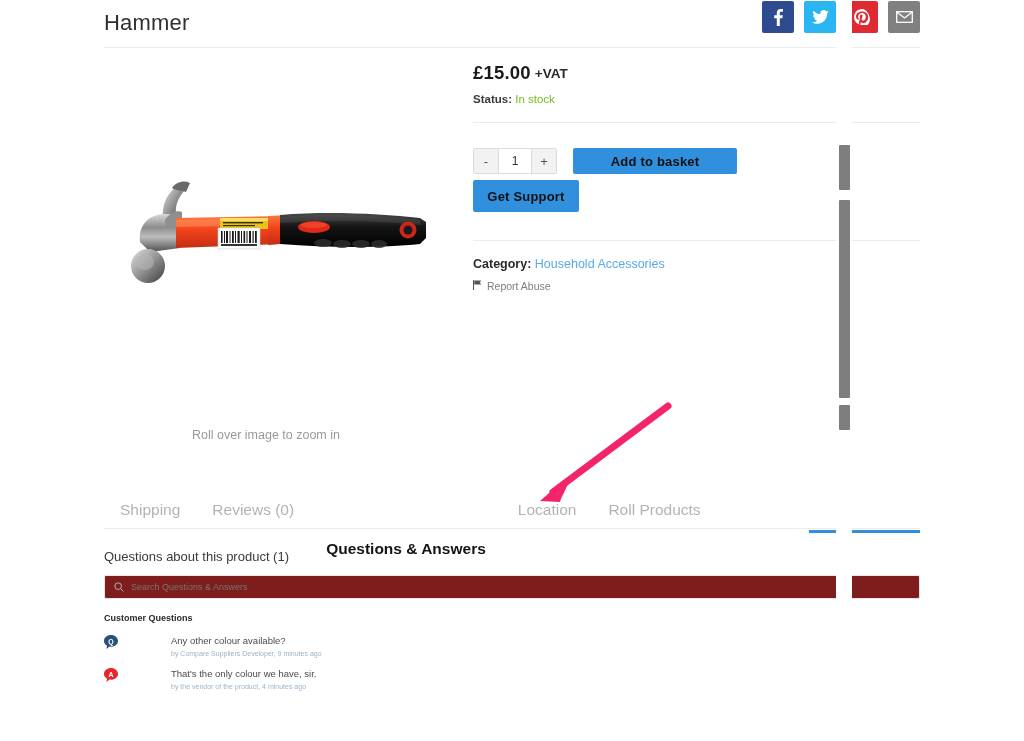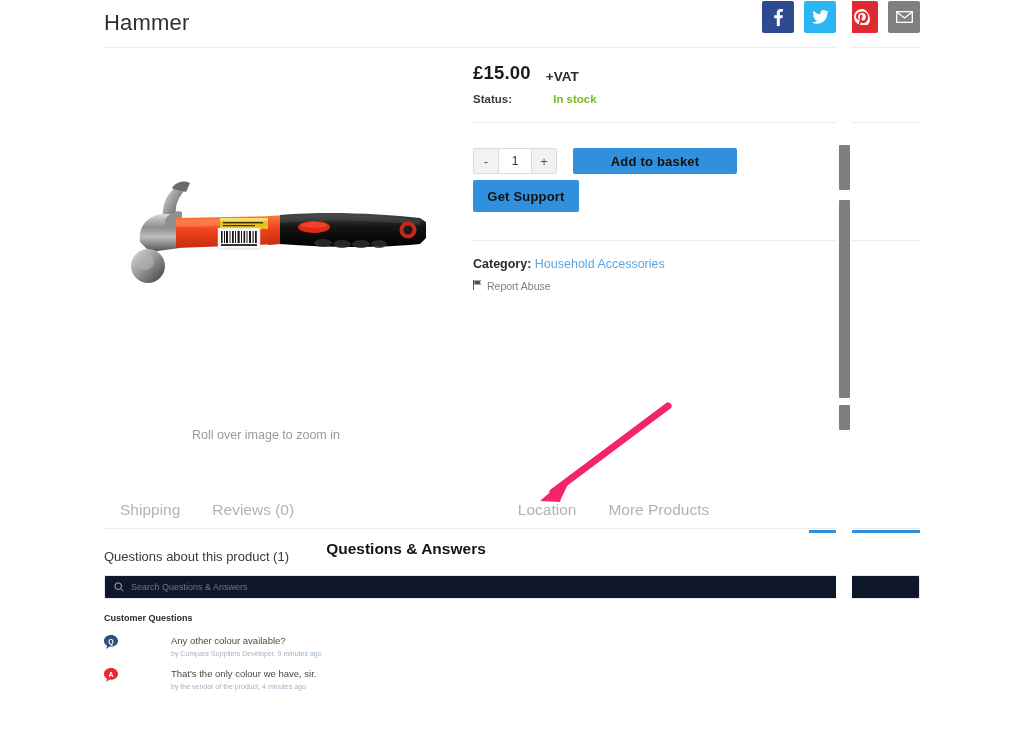--- a/index.html
+++ b/index.html
@@ -43,25 +43,25 @@
   .hammer-wrap {
     position: absolute; left: 16px; top: 110px; width: 330px; height: 140px;
   }
   .rollover-note {
     position: absolute; left: 88px; top: 368px;
     font-size: 12.5px; color: #9a9a9a;
   }
 
   
   .buy-col { position: absolute; left: 473px; top: 62px; width: 447px; }
-  .price-line { display: flex; align-items: flex-end; gap: 15px; }
+  .price-line { display: flex; align-items: center; gap: 4px; }
   .price { font-size: 18.5px; font-weight: 700; color: #1b1b1b; letter-spacing: .2px; }
   .vat { font-size: 13.5px; font-weight: 700; color: #2b2b2b; }
   .status-line { margin-top: 9px; font-size: 11.5px; color: #3a3a3a; font-weight:700; }
-  .status-val { color: #76bc21; font-weight: 700; margin-left: 38px; }
+  .status-val { color: #76bc21; font-weight: 400; }
   .rule { height:1px; background:#ececec; width:447px; }
   .rule-1 { margin-top: 17px; }
   .rule-2 { margin-top: 28px; }
 
   .cart-row { margin-top: 25px; display: flex; align-items: center; gap: 16px; }
   .qty {
     display: flex; align-items: stretch; height: 26px;
     border: 1px solid #dcdcdc; background: #f2f2f2; border-radius: 2px; overflow: hidden;
   }
   .qty-btn {
@@ -98,21 +98,21 @@
   .tab.active { color: #141414; font-weight: 700; margin-top: 39px; }
   .tab-underline {
     position: absolute; left: 809px; top: 530px; width: 111px; height: 3px; background: #3190dd;
   }
 
   
   .qa { position: absolute; left: 104px; top: 549px; width: 816px; }
   .qa-heading { font-size: 13px; color: #3a3a3a; font-weight: 400; }
   .qa-search {
     margin-top: 11px; width: 816px; height: 24px;
-    border: 1px solid #e6e6e6; background: #0f172a; border-radius: 2px;
+    border: 1px solid #e6e6e6; background: #7f1d1d; border-radius: 2px;
     display: flex; align-items: center; gap: 7px; padding: 0 9px;
   }
   .qa-search input {
     border: none; outline: none; background: transparent; width: 100%;
     font-size: 9px; color: #999; font-family: "Liberation Sans", sans-serif;
   }
   .qa-subheading { margin-top: 14px; font-size: 9px; font-weight: 700; color: #2b2b2b; }
   .qa-list { margin-top: 11px; }
   .qa-item { display: flex; align-items: flex-start; margin-bottom: 8px; }
   .qa-badge { width: 14px; height: 14px; flex: 0 0 14px; margin-top: 1px; }
@@ -293,21 +293,21 @@
       </span>
       <span>Report Abuse</span>
     </div>
   </div>
 
   <div class="tabs">
     <div class="tab">Shipping</div>
     <div class="tab">Reviews (0)</div>
     <div class="tab active">Questions &amp; Answers</div>
     <div class="tab">Location</div>
-    <div class="tab">More Products</div>
+    <div class="tab">Roll Products</div>
   </div>
   <div class="tab-underline"></div>
 
   <div class="anno-arrow">
     <svg width="170" height="120" viewBox="0 0 170 120">
       <path d="M148 8 L33 94" stroke="#f4246b" stroke-width="7" stroke-linecap="round"></path>
       <path d="M20 103 L48 86 L41 101 L44 82 Z" fill="#f4246b"></path>
       <path d="M20 103 L46 84 L40 104 Z" fill="#f4246b"></path>
     </svg>
   </div>

